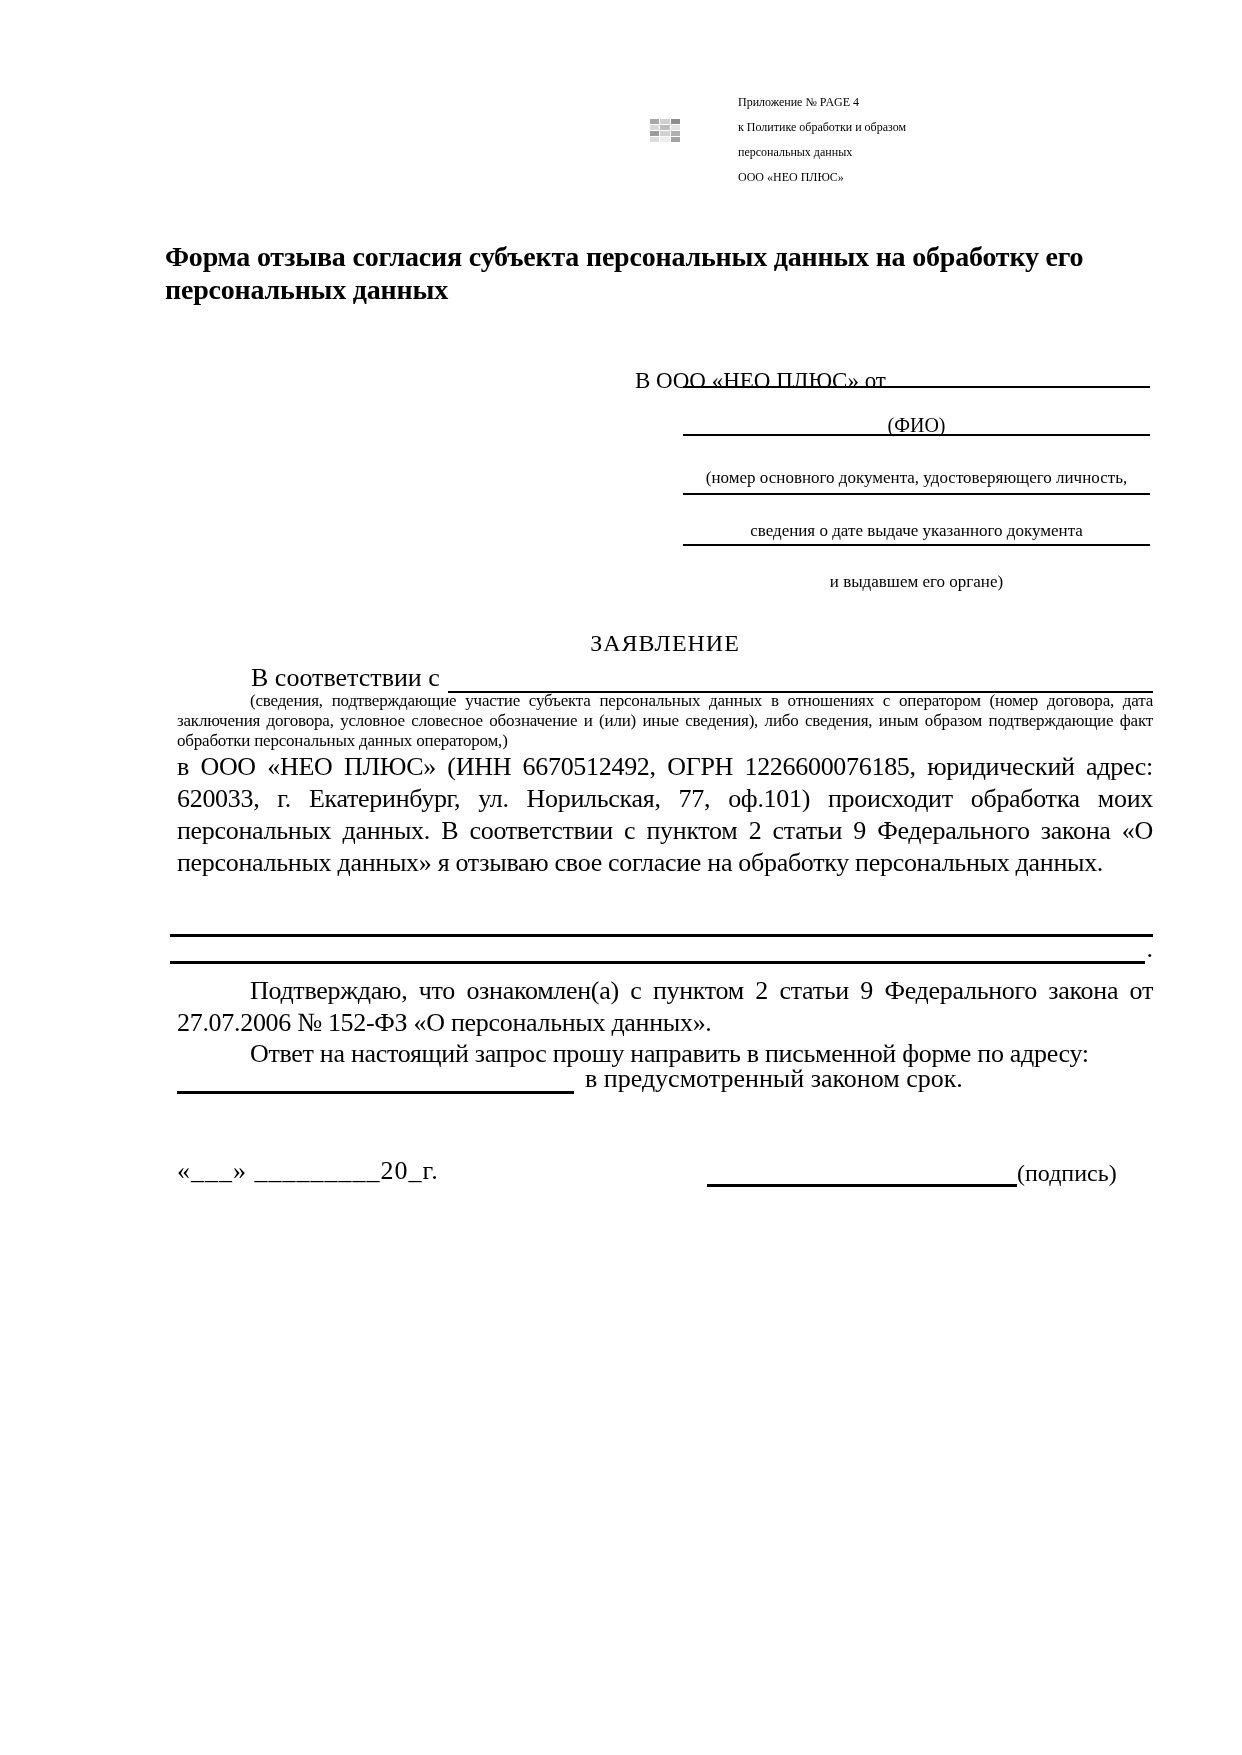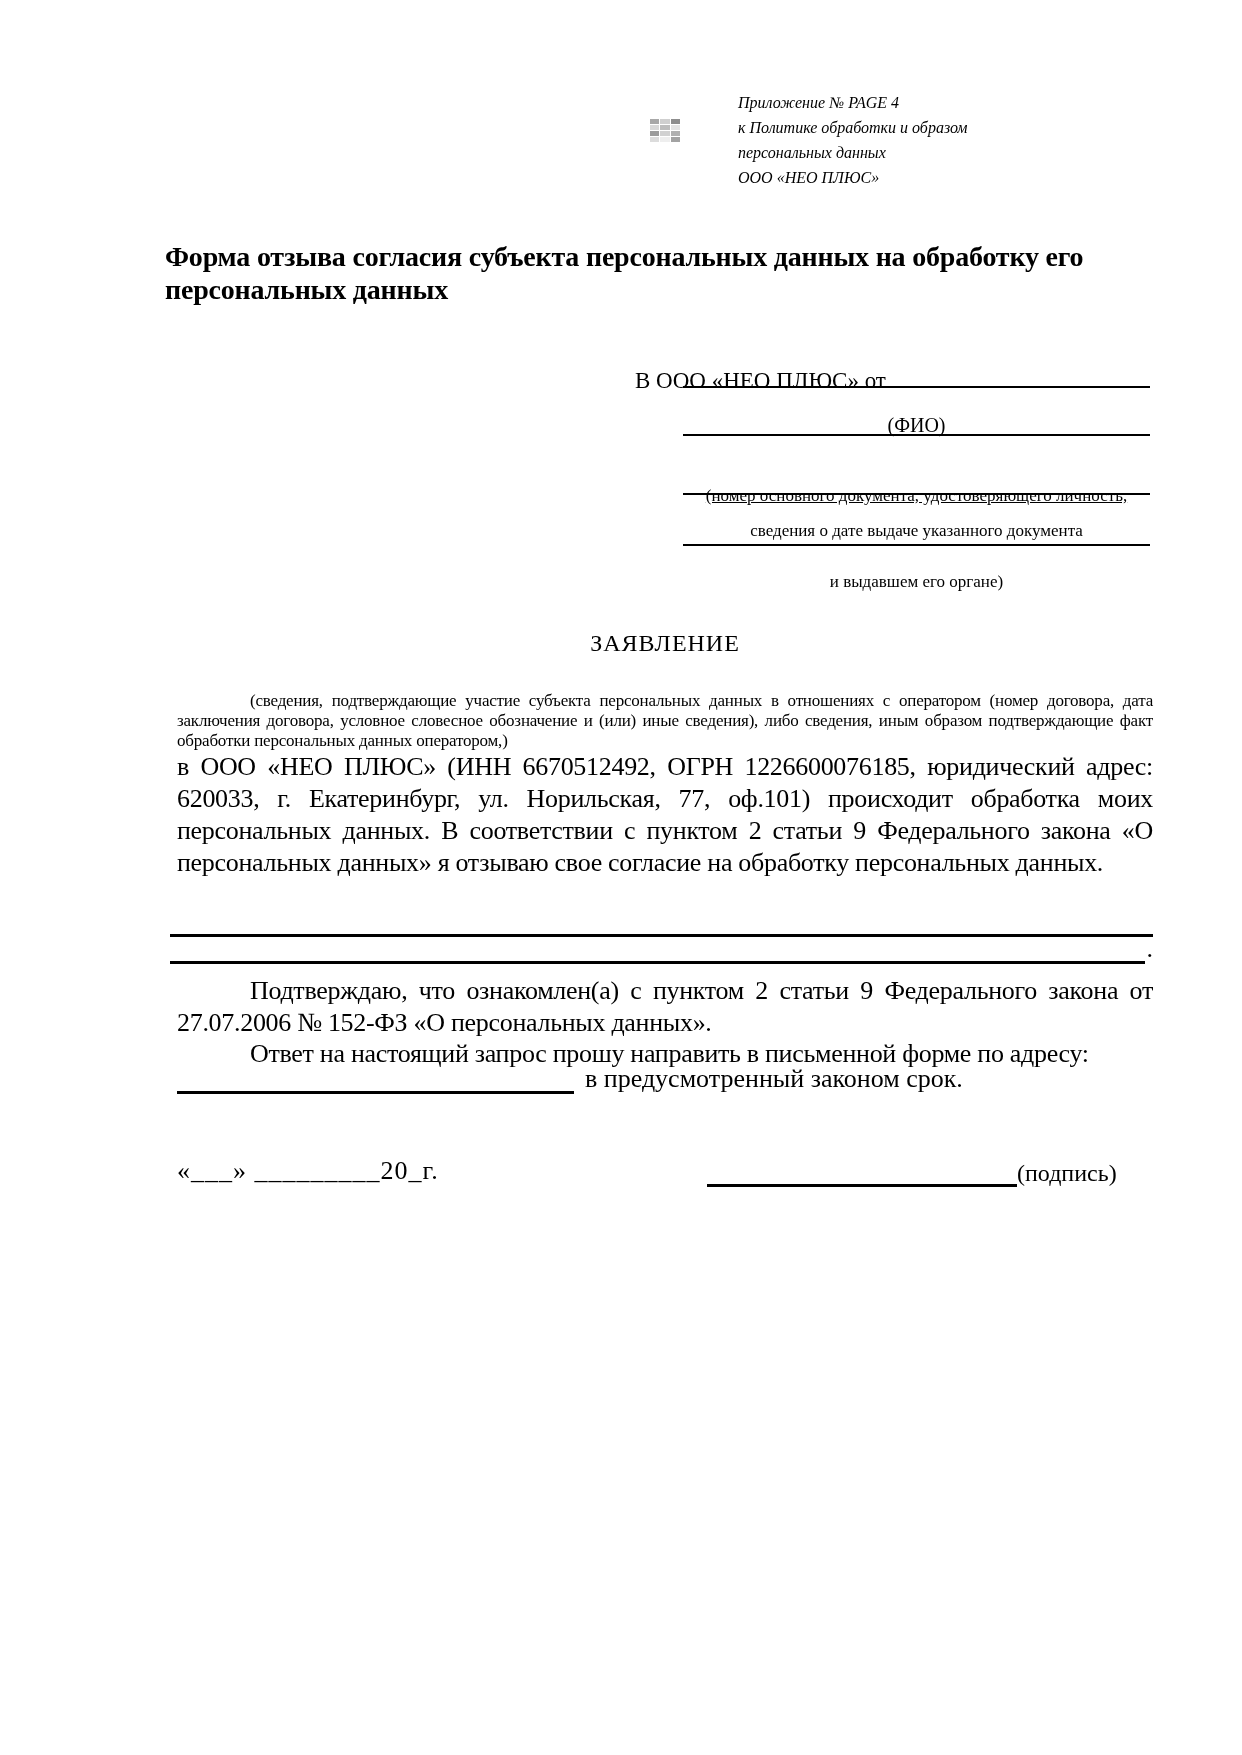--- a/index.html
+++ b/index.html
@@ -21,21 +21,21 @@
   .obj-icon div:nth-child(4){background:#d8d8d8;}
   .obj-icon div:nth-child(5){background:#bdbdbd;}
   .obj-icon div:nth-child(6){background:#e3e3e3;}
   .obj-icon div:nth-child(7){background:#9c9c9c;}
   .obj-icon div:nth-child(8){background:#d1d1d1;}
   .obj-icon div:nth-child(9){background:#b0b0b0;}
   .obj-icon div:nth-child(10){background:#dcdcdc;}
   .obj-icon div:nth-child(11){background:#eeeeee;}
   .obj-icon div:nth-child(12){background:#a3a3a3;}
 
-  .hdr{position:absolute;left:738px;top:90px;font-size:16px;line-height:25px;white-space:nowrap;font-style:italic;}
+  .hdr{position:absolute;left:738px;top:90px;font-size:12px;line-height:25px;white-space:nowrap;}
 
   .title{position:absolute;left:165px;top:240px;width:988px;
     font-size:28px;font-weight:bold;line-height:33px;letter-spacing:-0.2px;}
 
   .addr-intro{position:absolute;left:635px;top:368px;font-size:23px;white-space:nowrap;font-family:Liberation Serif, serif;}
 
   .fline{position:absolute;left:683px;width:467px;border-bottom:2px solid #000;}
   .flabel{position:absolute;left:683px;width:467px;text-align:center;white-space:nowrap;}
 
   .zayav{position:absolute;left:177px;top:630px;width:976px;text-align:center;
@@ -103,30 +103,34 @@
   </div>
 
   <div class="title">Форма отзыва согласия субъекта персональных данных на обработку его персональных данных</div>
 
   <div class="addr-intro">В ООО «НЕО ПЛЮС» от</div>
 
   <div class="fline" style="top:386px;"></div>
   <div class="flabel" style="top:414px;font-size:20px;">(ФИО)</div>
 
   <div class="fline" style="top:434px;"></div>
-  <div class="flabel" style="top:486px;font-size:17px;text-decoration:underline;">(номер основного документа, удостоверяющего личность,</div>
+  <div class="flabel" style="top:468px;font-size:17px;">(номер основного документа, удостоверяющего личность,</div>
 
   <div class="fline" style="top:493px;"></div>
   <div class="flabel" style="top:521px;font-size:17px;">сведения о дате выдаче указанного документа</div>
 
   <div class="fline" style="top:544px;"></div>
   <div class="flabel" style="top:572px;font-size:17px;">и выдавшем его органе)</div>
 
   <div class="zayav">ЗАЯВЛЕНИЕ</div>
 
+  <div class="accordance">
+    <span class="pre">В соответствии с</span>
+    <span class="fill"></span>
+  </div>
 
   <div class="fineprint">(сведения, подтверждающие участие субъекта персональных данных в отношениях с оператором (номер договора, дата заключения договора, условное словесное обозначение и (или) иные сведения), либо сведения, иным образом подтверждающие факт обработки персональных данных оператором,)</div>
 
   <div class="bodytext">в ООО «НЕО ПЛЮС» (ИНН 6670512492, ОГРН 1226600076185, юридический адрес: 620033, г. Екатеринбург, ул. Норильская, 77, оф.101) происходит обработка моих персональных данных. В соответствии с пунктом 2 статьи 9 Федерального закона «О персональных данных» я отзываю свое согласие на обработку персональных данных.</div>
 
 
   <div class="blank1"></div>
 
   <div class="blank2">
     <span class="fill"></span>

